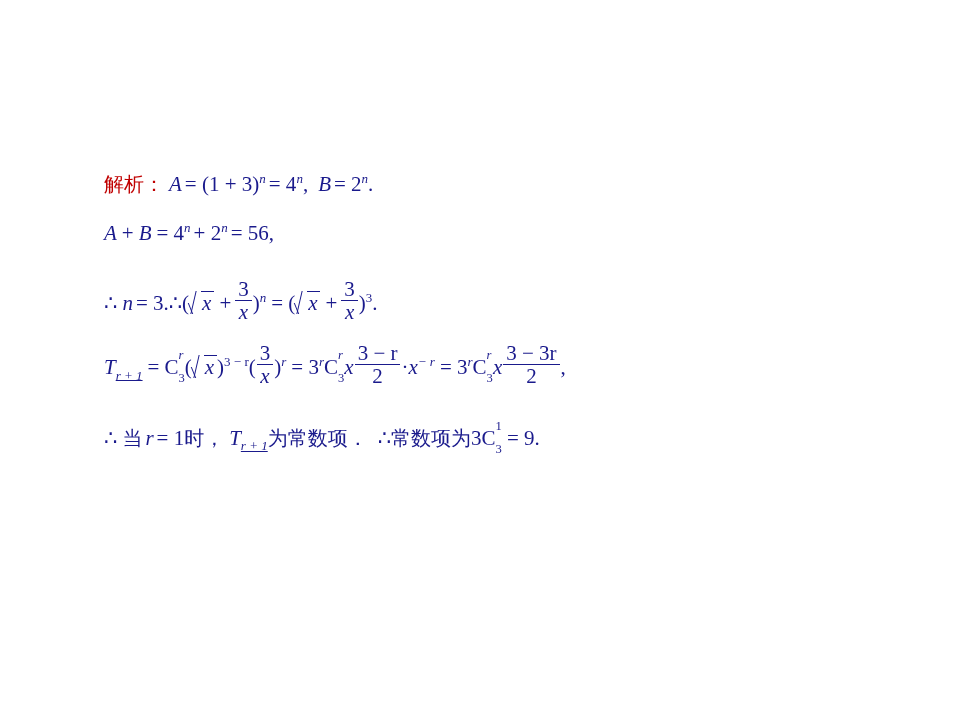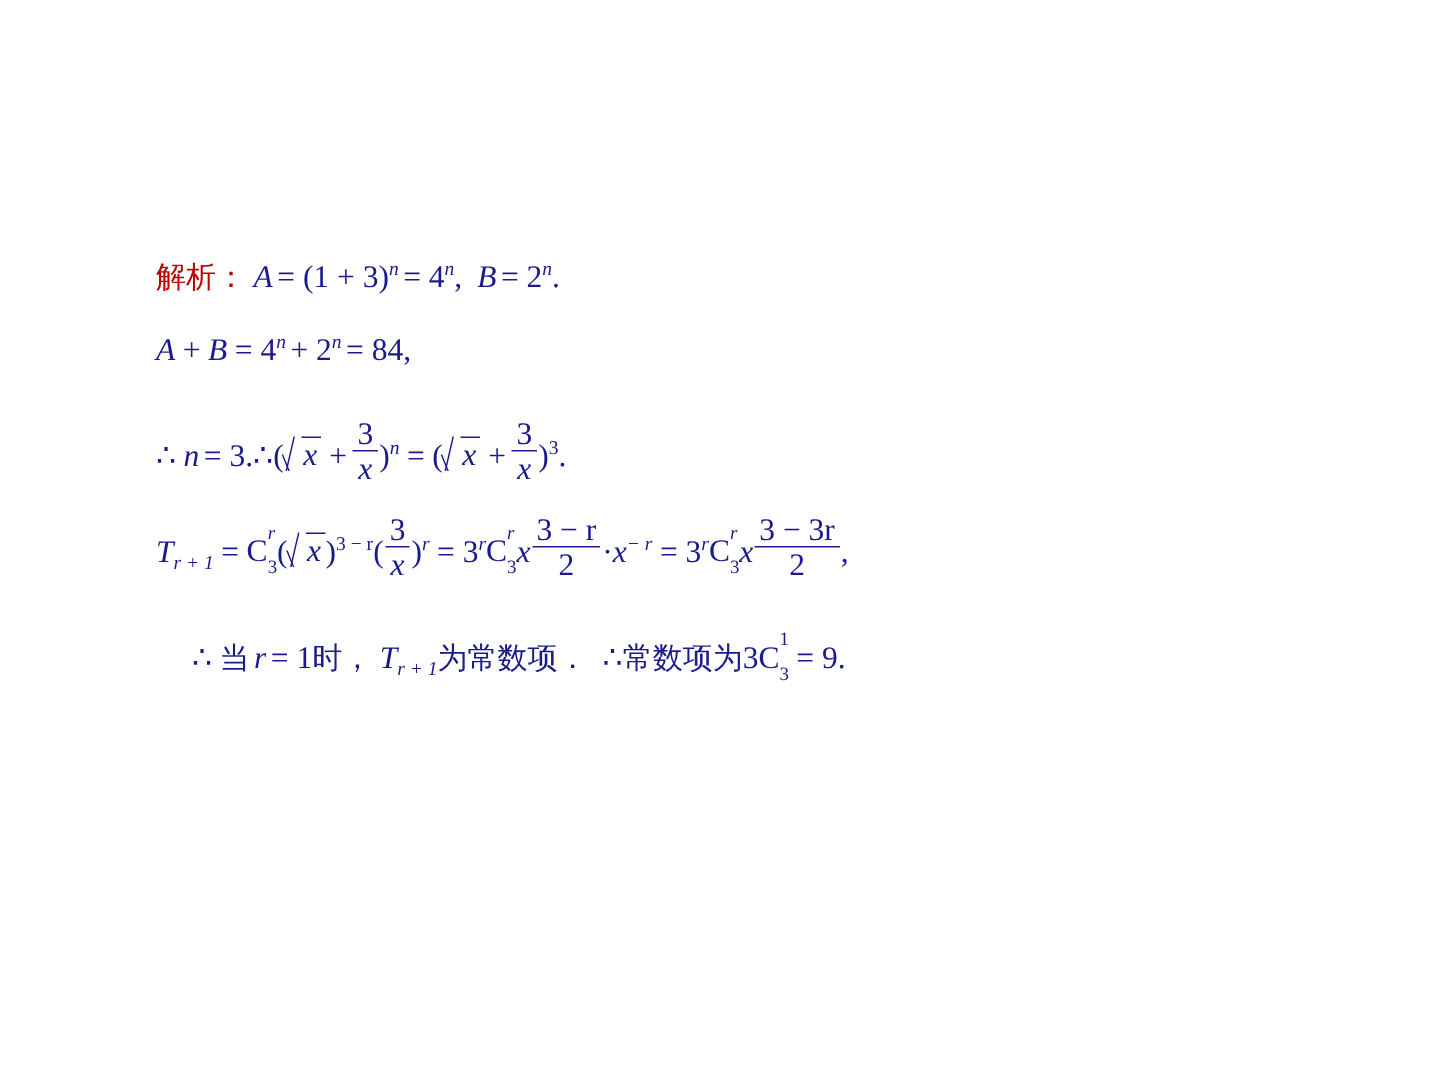--- a/index.html
+++ b/index.html
@@ -29,21 +29,21 @@
     position: relative;
     color: #1a1a8c;
     font-size: 21px;
     line-height: 1;
     white-space: nowrap;
   }
   .line-1 { margin-bottom: 26px; }
   .line-2 { margin-bottom: 34px; }
   .line-3 { margin-bottom: 18px; }
   .line-4 { margin-bottom: 40px; }
-  .line-5 { margin-bottom: 0; margin-left: 24px; }
+  .line-5 { margin-bottom: 0; }
 
   .label-jiexi {
     color: #c00000;
     font-family: "DejaVu Sans", sans-serif;
     font-size: 20px;
   }
   .cjk {
     font-family: "DejaVu Sans", sans-serif;
     font-size: 20px;
   }
@@ -53,20 +53,21 @@
   }
   sup, .sup {
     font-size: 0.62em;
     vertical-align: super;
     font-style: italic;
   }
   sub, .sub {
     font-size: 0.62em;
     vertical-align: sub;
     font-style: italic;
+    text-decoration: underline;
   }
   .sup-up { font-style: normal; }
   .sub-up { font-style: normal; }
 
   
   .frac {
     display: inline-block;
     vertical-align: -0.42em;
     text-align: center;
     font-size: 0.98em;
@@ -152,21 +153,21 @@
 
 <div class="page">
 
   <div class="solution-block">
 
     <div class="line line-1">
       <span class="label-jiexi">解析</span><span class="label-jiexi">：</span><span class="sp"></span><span class="it">A</span><span class="sp-narrow"></span><span>= (1 + 3)</span><span class="sup">n</span><span class="sp-narrow"></span><span>= 4</span><span class="sup">n</span><span>,</span><span class="sp-wide"></span><span class="it">B</span><span class="sp-narrow"></span><span>= 2</span><span class="sup">n</span><span>.</span>
     </div>
 
     <div class="line line-2">
-      <span class="it">A</span><span class="sp"></span><span>+</span><span class="sp"></span><span class="it">B</span><span class="sp"></span><span>= 4</span><span class="sup">n</span><span class="sp-narrow"></span><span>+ 2</span><span class="sup">n</span><span class="sp-narrow"></span><span>= 84</span><span>,</span>
+      <span class="it">A</span><span class="sp"></span><span>+</span><span class="sp"></span><span class="it">B</span><span class="sp"></span><span>= 4</span><span class="sup">n</span><span class="sp-narrow"></span><span>+ 2</span><span class="sup">n</span><span class="sp-narrow"></span><span>= 56</span><span>,</span>
     </div>
 
     <div class="line line-3">
       <span>∴</span><span class="sp"></span><span class="it">n</span><span class="sp-narrow"></span><span>= 3.</span><span>∴</span><span>(</span><span class="radic"><span class="rad-body it">x</span></span><span class="sp"></span><span>+</span><span class="sp-narrow"></span><span class="frac big"><span class="num">3</span><span class="den it">x</span></span><span>)</span><span class="sup">n</span><span class="sp"></span><span>=</span><span class="sp"></span><span>(</span><span class="radic"><span class="rad-body it">x</span></span><span class="sp"></span><span>+</span><span class="sp-narrow"></span><span class="frac big"><span class="num">3</span><span class="den it">x</span></span><span>)</span><span class="sup sup-up">3</span><span>.</span>
     </div>
 
     <div class="line line-4">
       <span class="it">T</span><span class="sub">r + 1</span><span class="sp"></span><span>=</span><span class="sp"></span><span class="comb"><span class="cletter">C</span><span class="stack"><span class="top it">r</span><span class="bot sub-up">3</span></span></span><span>(</span><span class="radic"><span class="rad-body it">x</span></span><span>)</span><span class="sup sup-up">3 − r</span><span>(</span><span class="frac big"><span class="num">3</span><span class="den it">x</span></span><span>)</span><span class="sup">r</span><span class="sp"></span><span>= 3</span><span class="sup">r</span><span class="comb"><span class="cletter">C</span><span class="stack"><span class="top it">r</span><span class="bot sub-up">3</span></span></span><span class="it">x</span><span class="frac big"><span class="num">3 − r</span><span class="den">2</span></span><span>·</span><span class="it">x</span><span class="sup">− r</span><span class="sp"></span><span>= 3</span><span class="sup">r</span><span class="comb"><span class="cletter">C</span><span class="stack"><span class="top it">r</span><span class="bot sub-up">3</span></span></span><span class="it">x</span><span class="frac big"><span class="num">3 − 3r</span><span class="den">2</span></span><span>,</span>
     </div>
 

